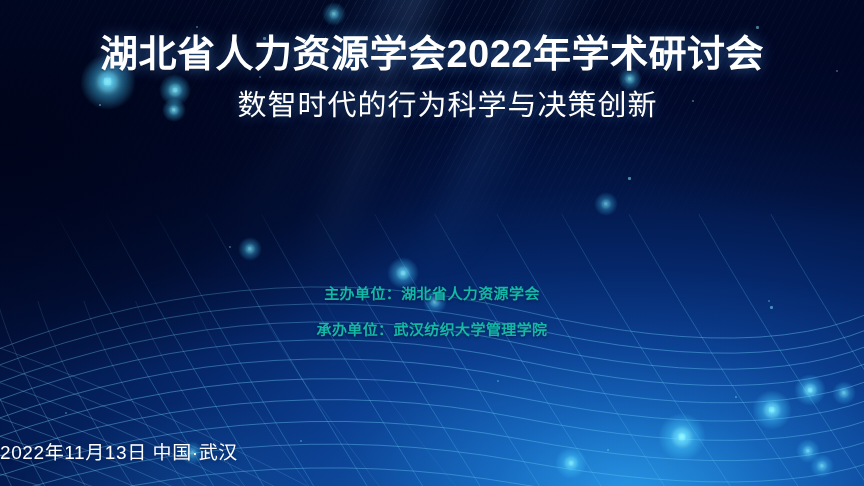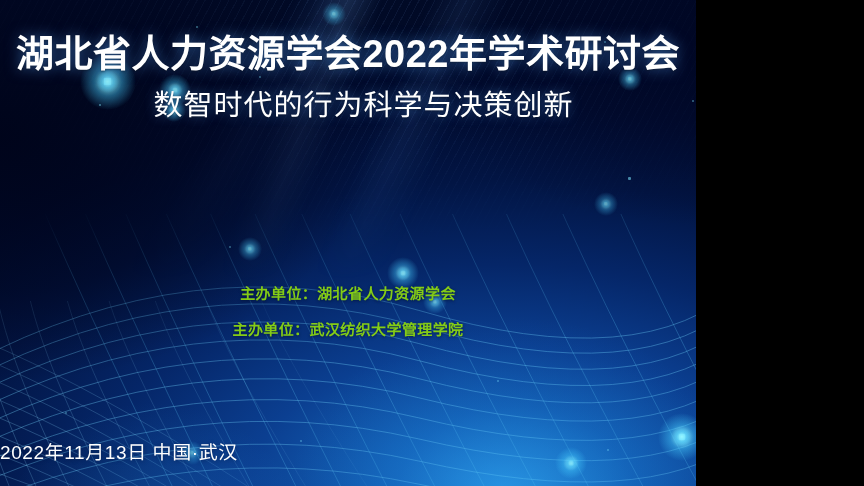--- a/index.html
+++ b/index.html
@@ -7,21 +7,21 @@
     margin: 0;
     padding: 0;
     background: #000;
   }
   body {
     font-family: "Liberation Sans", "DejaVu Sans", sans-serif;
   }
 
   #slide {
     position: relative;
-    width: 696px;
+    width: 864px;
     height: 486px;
     overflow: hidden;
     background: #020a2e;
     user-select: none;
   }
 
   
   .bg-layer {
     position: absolute;
     inset: 0;
@@ -146,21 +146,21 @@
     text-shadow: 0 0 12px rgba(90,170,255,0.45), 0 1px 2px rgba(0,0,0,0.4);
     white-space: nowrap;
     margin-left: 31px;
   }
 
   .credits {
     position: absolute;
     left: 0;
     right: 0;
     text-align: center;
-    color: #84cc16;
+    color: #14b8a6;
     text-shadow: 0 1px 3px rgba(0,10,40,0.6);
     white-space: nowrap;
   }
   #credit-host      { top: 282px; font-size: 15px; font-weight: 700; letter-spacing: .4px; }
   #credit-organizer { top: 318px; font-size: 15px; font-weight: 700; letter-spacing: .4px; }
   #credit-support   { top: 355px; font-size: 15px; font-weight: 700; letter-spacing: .2px; }
 
   #event-date {
     position: absolute;
     top: 437px;
@@ -308,19 +308,19 @@
     </div>
 
   <div class="text-layer">
 
     <div id="title-main">湖北省人力资源学会2022年学术研讨会</div>
 
     <div id="title-sub">数智时代的行为科学与决策创新</div>
 
     <div class="credits" id="credit-host">主办单位：湖北省人力资源学会</div>
 
-    <div class="credits" id="credit-organizer">主办单位：武汉纺织大学管理学院</div>
+    <div class="credits" id="credit-organizer">承办单位：武汉纺织大学管理学院</div>
 
 
     <div id="event-date">2022年11月13日  中国·武汉</div>
 
   </div>
 </div>
 
 </body></html>

